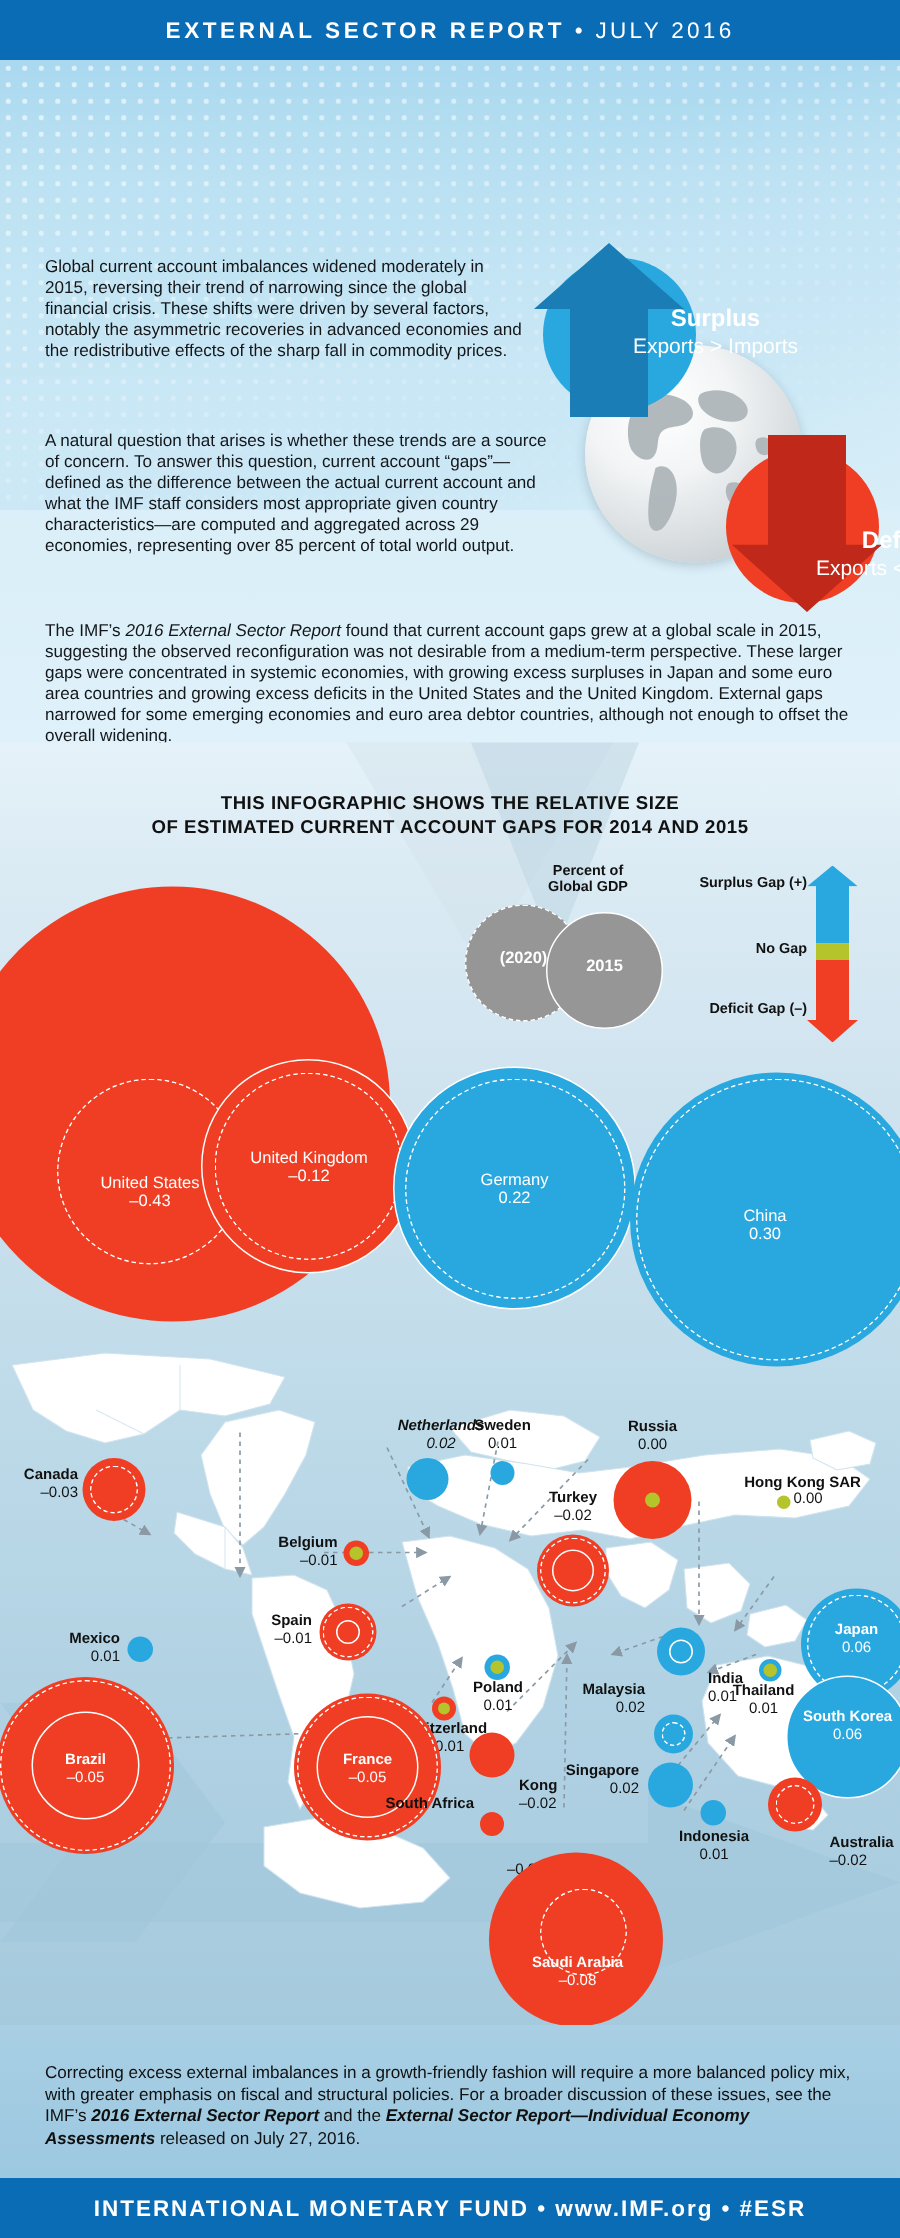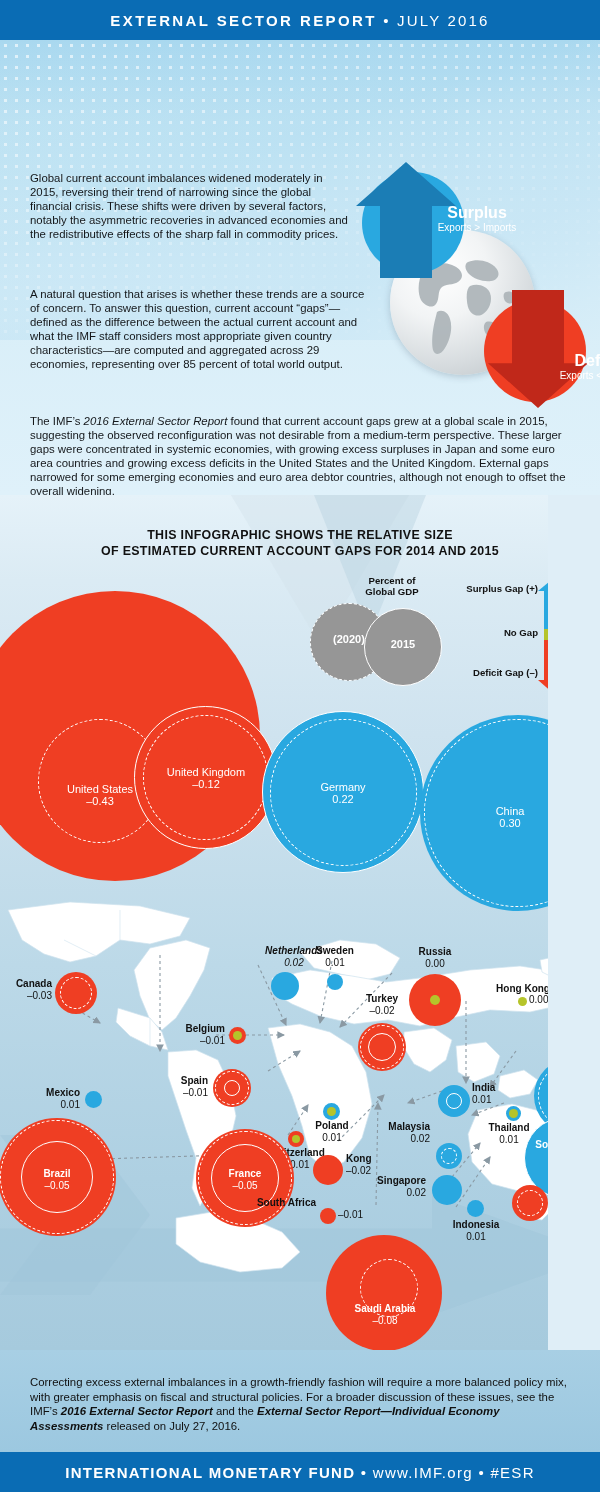--- a/index.html
+++ b/index.html
@@ -78,27 +78,27 @@
     left:-6px; top:-10px; width:100px; height:116px;
     background:#1b7db5;
     clip-path:polygon(50% 0%, 100% 38%, 76% 38%, 76% 100%, 24% 100%, 24% 38%, 0% 38%);
   }
   .arrow-dn {
     left:126px; top:118px; width:100px; height:118px;
     background:#c0281a;
     clip-path:polygon(24% 0%, 76% 0%, 76% 62%, 100% 62%, 50% 100%, 0% 62%, 24% 62%);
   }
   .bub-title { position:absolute; width:100%; text-align:center; color:#fff; font-weight:bold; font-size:16px; }
-  .bub-sub   { position:absolute; width:100%; text-align:center; color:#fff; font-size:10px; }
+  .bub-sub   { position:absolute; width:100%; text-align:center; color:#fff; font-size:14px; }
   .surplus-t { left:0; top:32px; } .surplus-s { left:0; top:50px; }
   .deficit-t { left:122px; top:180px; } .deficit-s { left:122px; top:198px; }
 
   
   .band {
-    position:absolute; left:0; top:495px; width:548px; height:855px;
+    position:absolute; left:0; top:495px; width:600px; height:855px;
     background:linear-gradient(180deg,#e5f2f9 0%,#dbebf4 10%,#cfe3ef 28%,#bcd9e8 55%,#aed0e2 80%,#a6cadd 100%);
     overflow:hidden;
   }
   .bigarrow {
     position:absolute; opacity:.45;
   }
   .ba2 { left:310px; top:-10px; width:120px; height:150px; background:#b9d2e0;
          clip-path:polygon(0% 0%, 100% 0%, 50% 100%); }
   .ba3 { left:225px; top:-10px; width:190px; height:160px; background:#d2e2ec;
          clip-path:polygon(0% 0%, 100% 0%, 50% 100%); }
@@ -154,37 +154,37 @@
   .blab {
     position:absolute; text-align:center; line-height:12.4px; white-space:nowrap;
   }
   .blab .n { font-weight:bold; font-size:10px; display:block; }
   .blab .v { font-size:10px; display:block; }
   .blab.inside .n, .blab.inside .v { color:#ffffff; }
   .blab.inside .n { font-weight:bold; }
   .blab.outside .n, .blab.outside .v { color:#111; }
   .blab.big .n { font-size:11px; font-weight:normal; }
   .blab.big .v { font-size:11px; }
-  .blab.l { text-align:right; } .blab.r { text-align:left; }
+  .blab.l { text-align:right; } .blab.r { text-align:left;margin-top:32px; }
 
   .connector { position:absolute; left:0; top:0; width:600px; height:855px; pointer-events:none; }
 
   
   .foot {
     position:absolute; left:0; top:1350px; width:600px; height:102px;
     background:linear-gradient(180deg,#a8cfe4 0%,#9cc8e0 100%);
   }
   .foot p { position:absolute; left:30px; top:25px; width:545px; font-size:11.4px; line-height:14.5px; color:#101010; }
   .foot i { font-style:italic; font-weight:bold; }
   .bottombar {
     position:absolute; left:0; top:1452px; width:600px; height:40px;
     background:#0a6cb4; color:#fff; display:flex; align-items:center; justify-content:center;
   }
   .bottombar-text { font-size:15px; font-weight:bold; letter-spacing:1.3px; }
-  .bottombar-text .light { font-weight:normal; }
+  .bottombar-text .light { font-weight:bold; }
 </style>
 </head>
 <body>
 
 <div id="page">
 
   <div class="topbar">
     <div class="topbar-text"><span>EXTERNAL SECTOR REPORT</span><span class="light"> • </span><span class="light">JULY 2016</span></div>
   </div>
 

